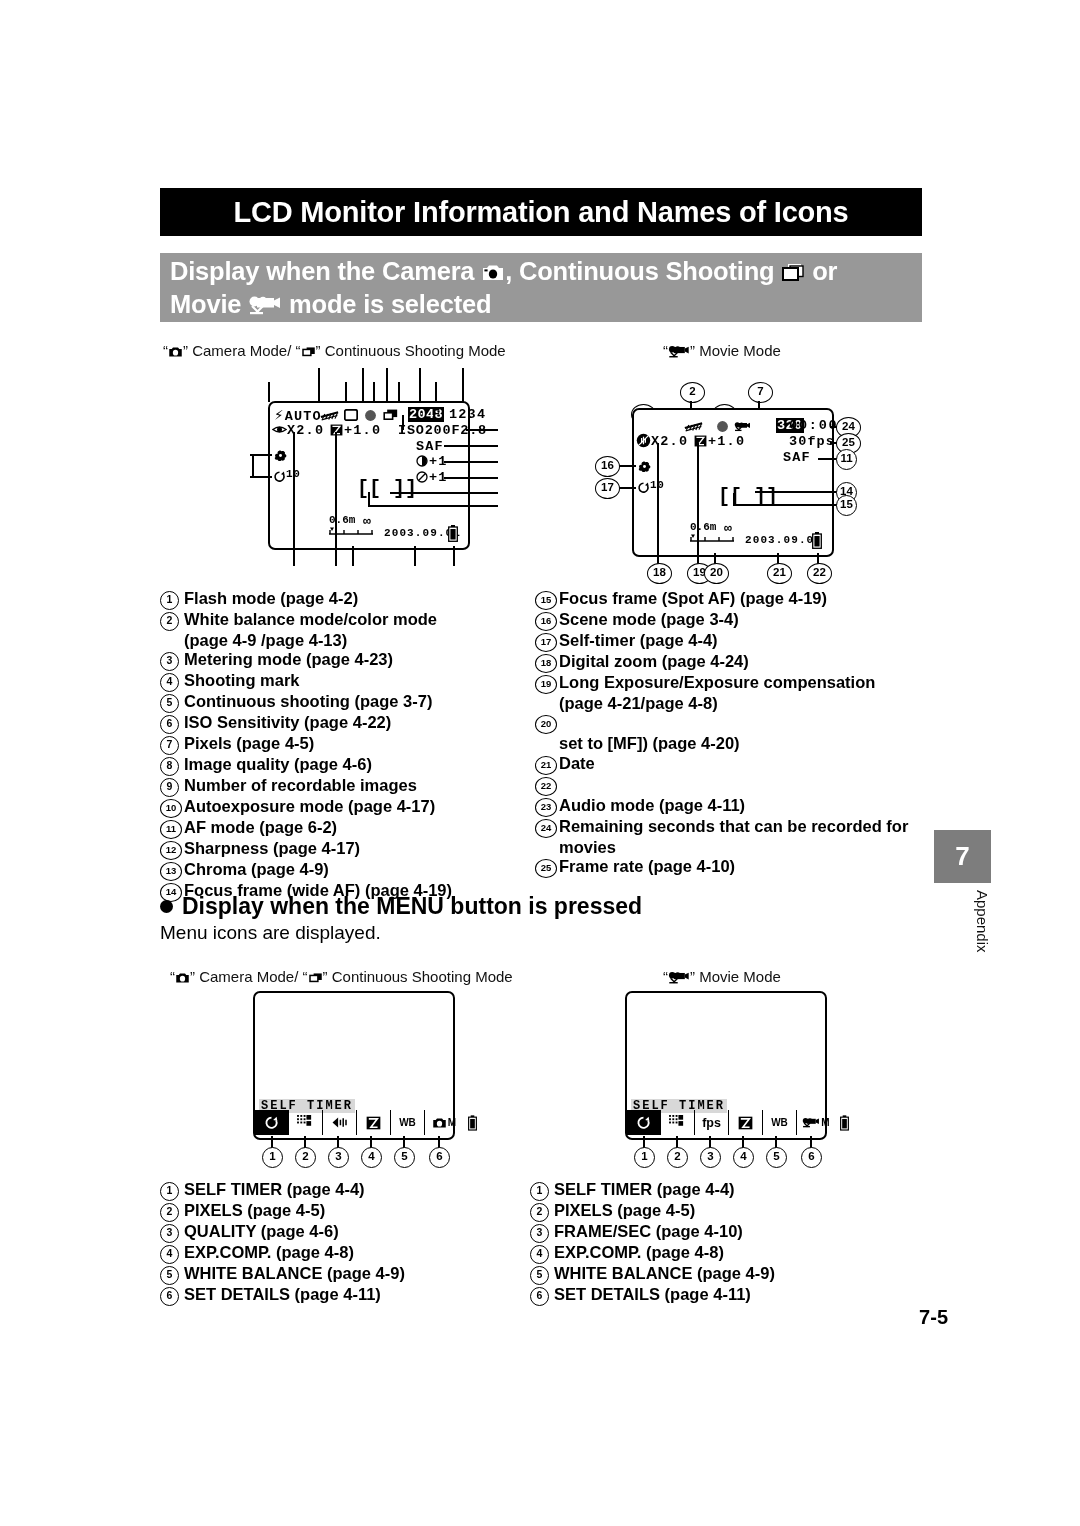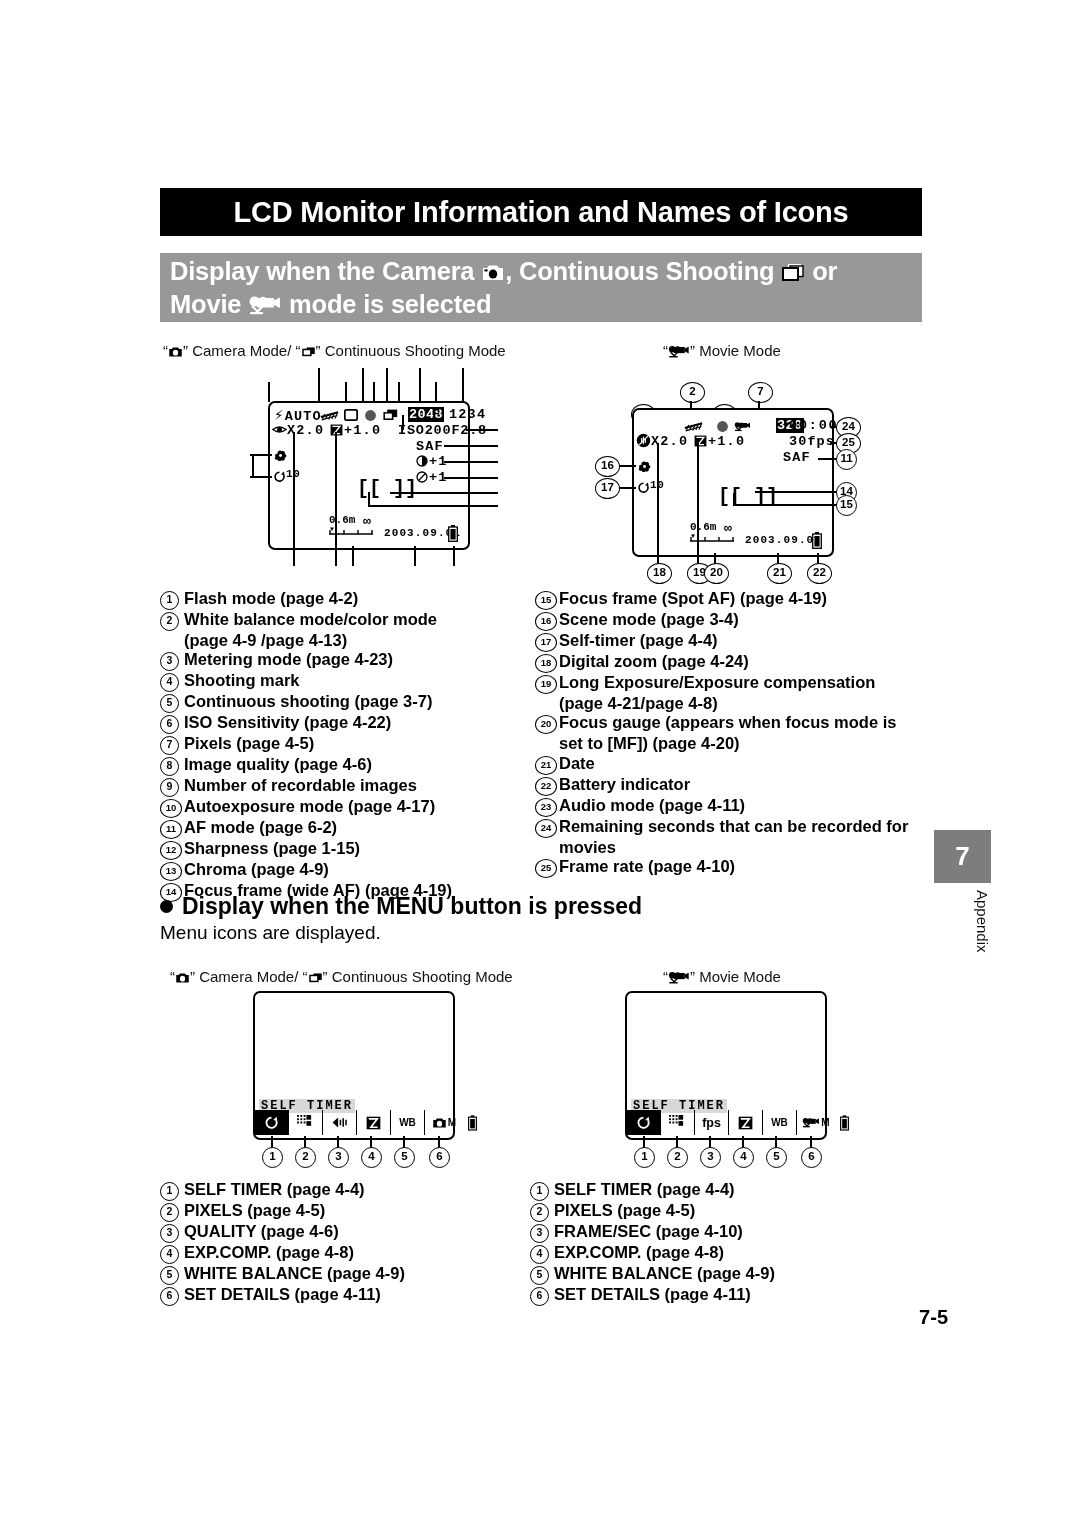--- a/index.html
+++ b/index.html
@@ -431,21 +431,21 @@
       <div class="li">
         <span class="bullet"><span class="cn two">10</span></span>
         <span class="body">Autoexposure mode (page 4-17)</span>
       </div>
       <div class="li">
         <span class="bullet"><span class="cn two">11</span></span>
         <span class="body">AF mode (page 6-2)</span>
       </div>
       <div class="li">
         <span class="bullet"><span class="cn two">12</span></span>
-        <span class="body">Sharpness (page 1-15)</span>
+        <span class="body">Sharpness (page 4-17)</span>
       </div>
       <div class="li">
         <span class="bullet"><span class="cn two">13</span></span>
         <span class="body">Chroma (page 4-9)</span>
       </div>
       <div class="li">
         <span class="bullet"><span class="cn two">14</span></span>
         <span class="body">Focus frame (wide AF) (page 4-19)</span>
       </div>
     </div>
@@ -466,30 +466,28 @@
         <span class="bullet"><span class="cn two">18</span></span>
         <span class="body">Digital zoom (page 4-24)</span>
       </div>
       <div class="li">
         <span class="bullet"><span class="cn two">19</span></span>
         <span class="body">Long Exposure/Exposure compensation</span>
       </div>
       <div class="cont">(page 4-21/page 4-8)</div>
       <div class="li">
         <span class="bullet"><span class="cn two">20</span></span>
-        <span class="body">Focus gauge (appears when focus mode is</span>
       </div>
       <div class="cont">set to [MF]) (page 4-20)</div>
       <div class="li">
         <span class="bullet"><span class="cn two">21</span></span>
         <span class="body">Date</span>
       </div>
       <div class="li">
         <span class="bullet"><span class="cn two">22</span></span>
-        <span class="body">Battery indicator</span>
       </div>
       <div class="li">
         <span class="bullet"><span class="cn two">23</span></span>
         <span class="body">Audio mode (page 4-11)</span>
       </div>
       <div class="li">
         <span class="bullet"><span class="cn two">24</span></span>
         <span class="body">Remaining seconds that can be recorded for</span>
       </div>
       <div class="cont">movies</div>

